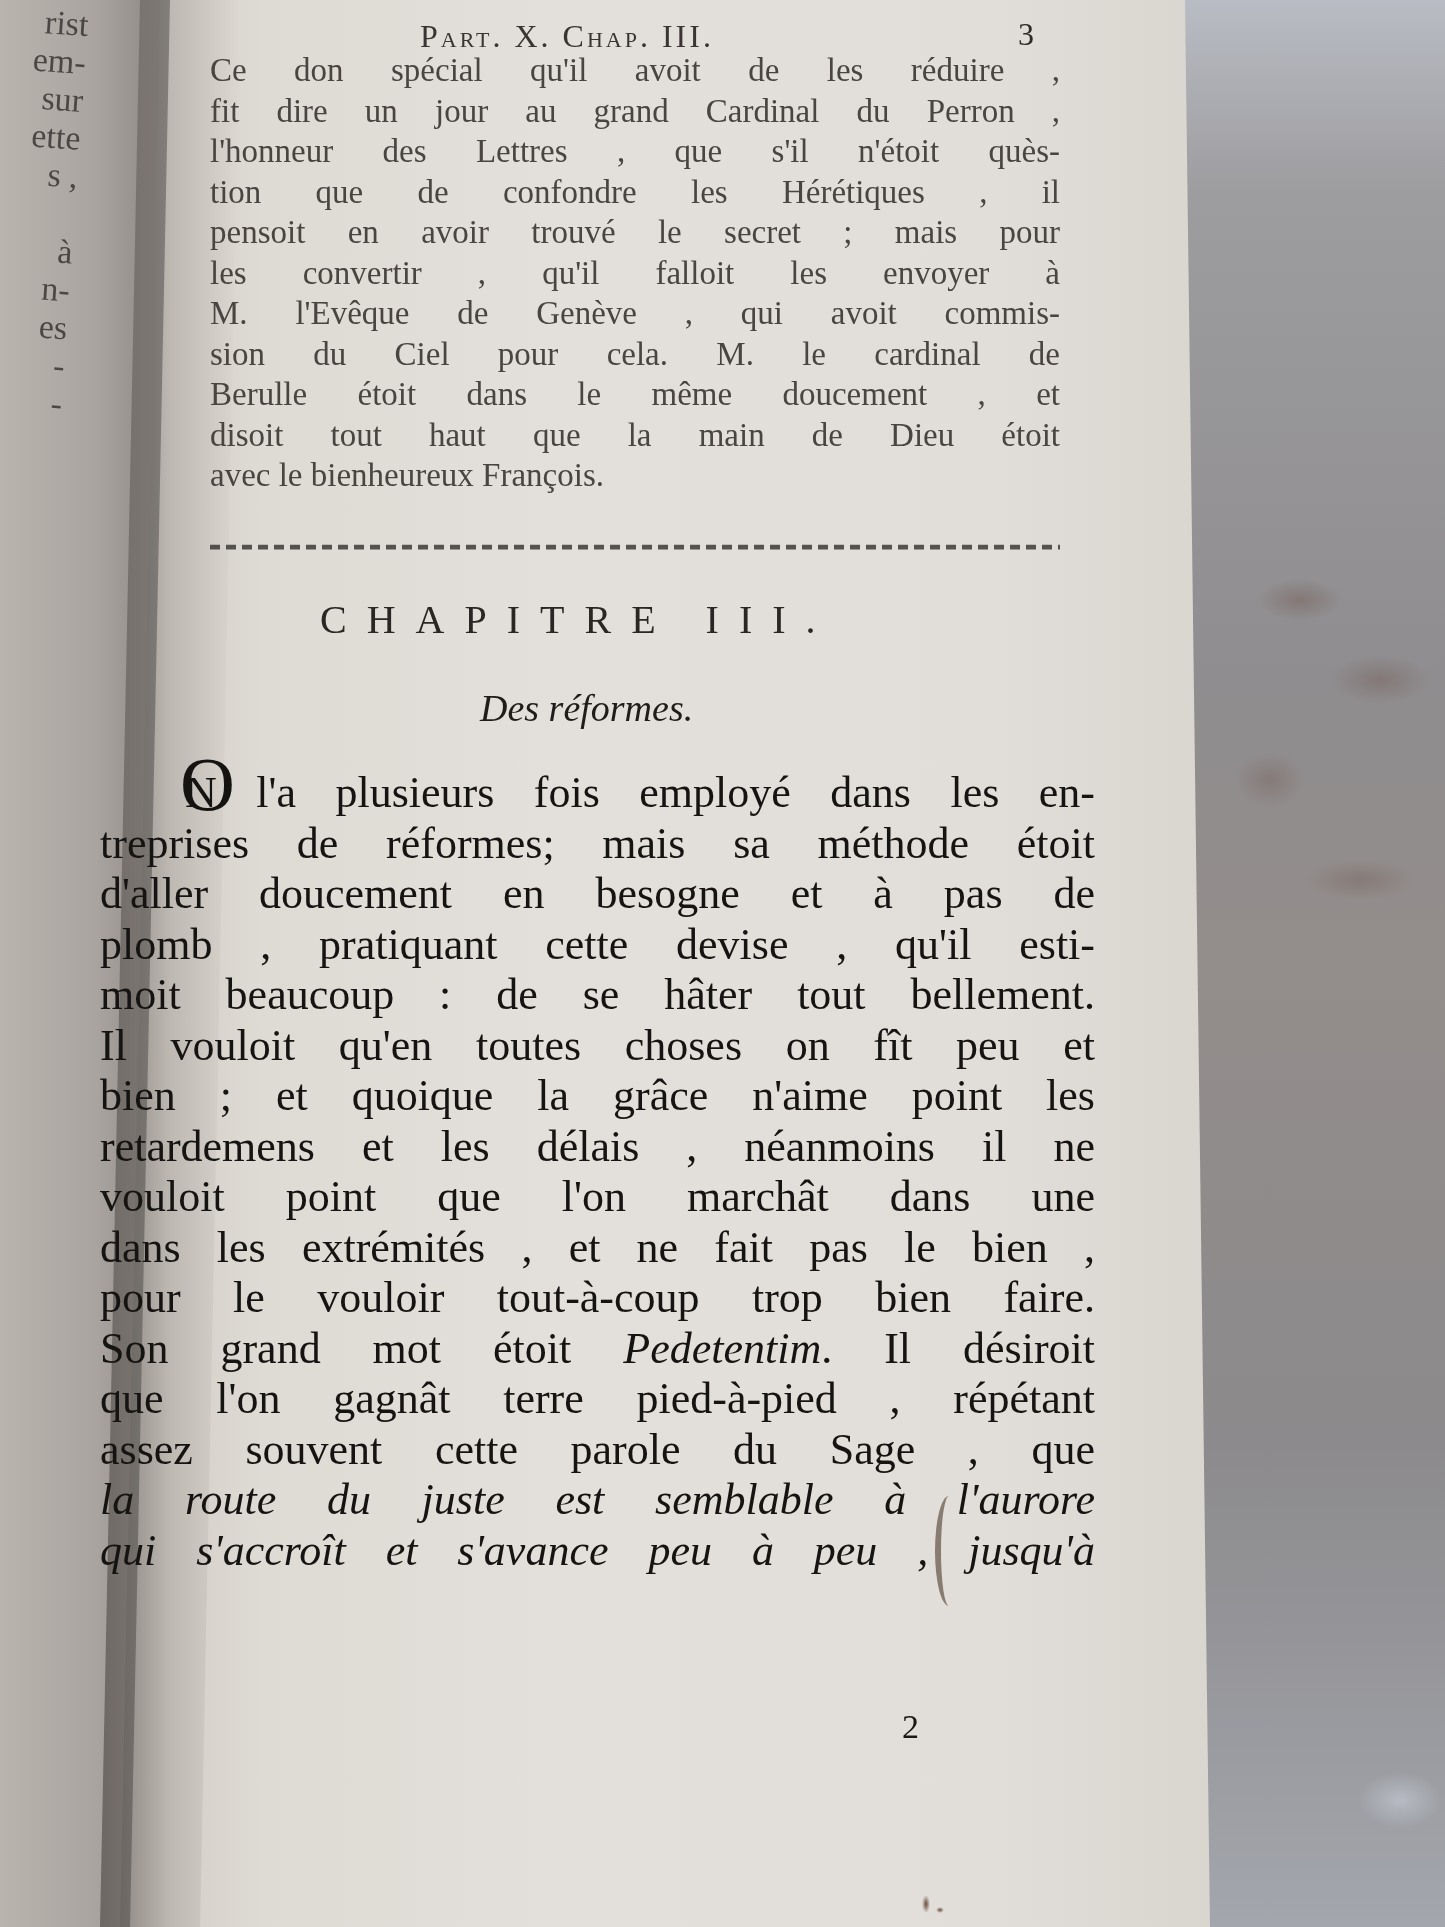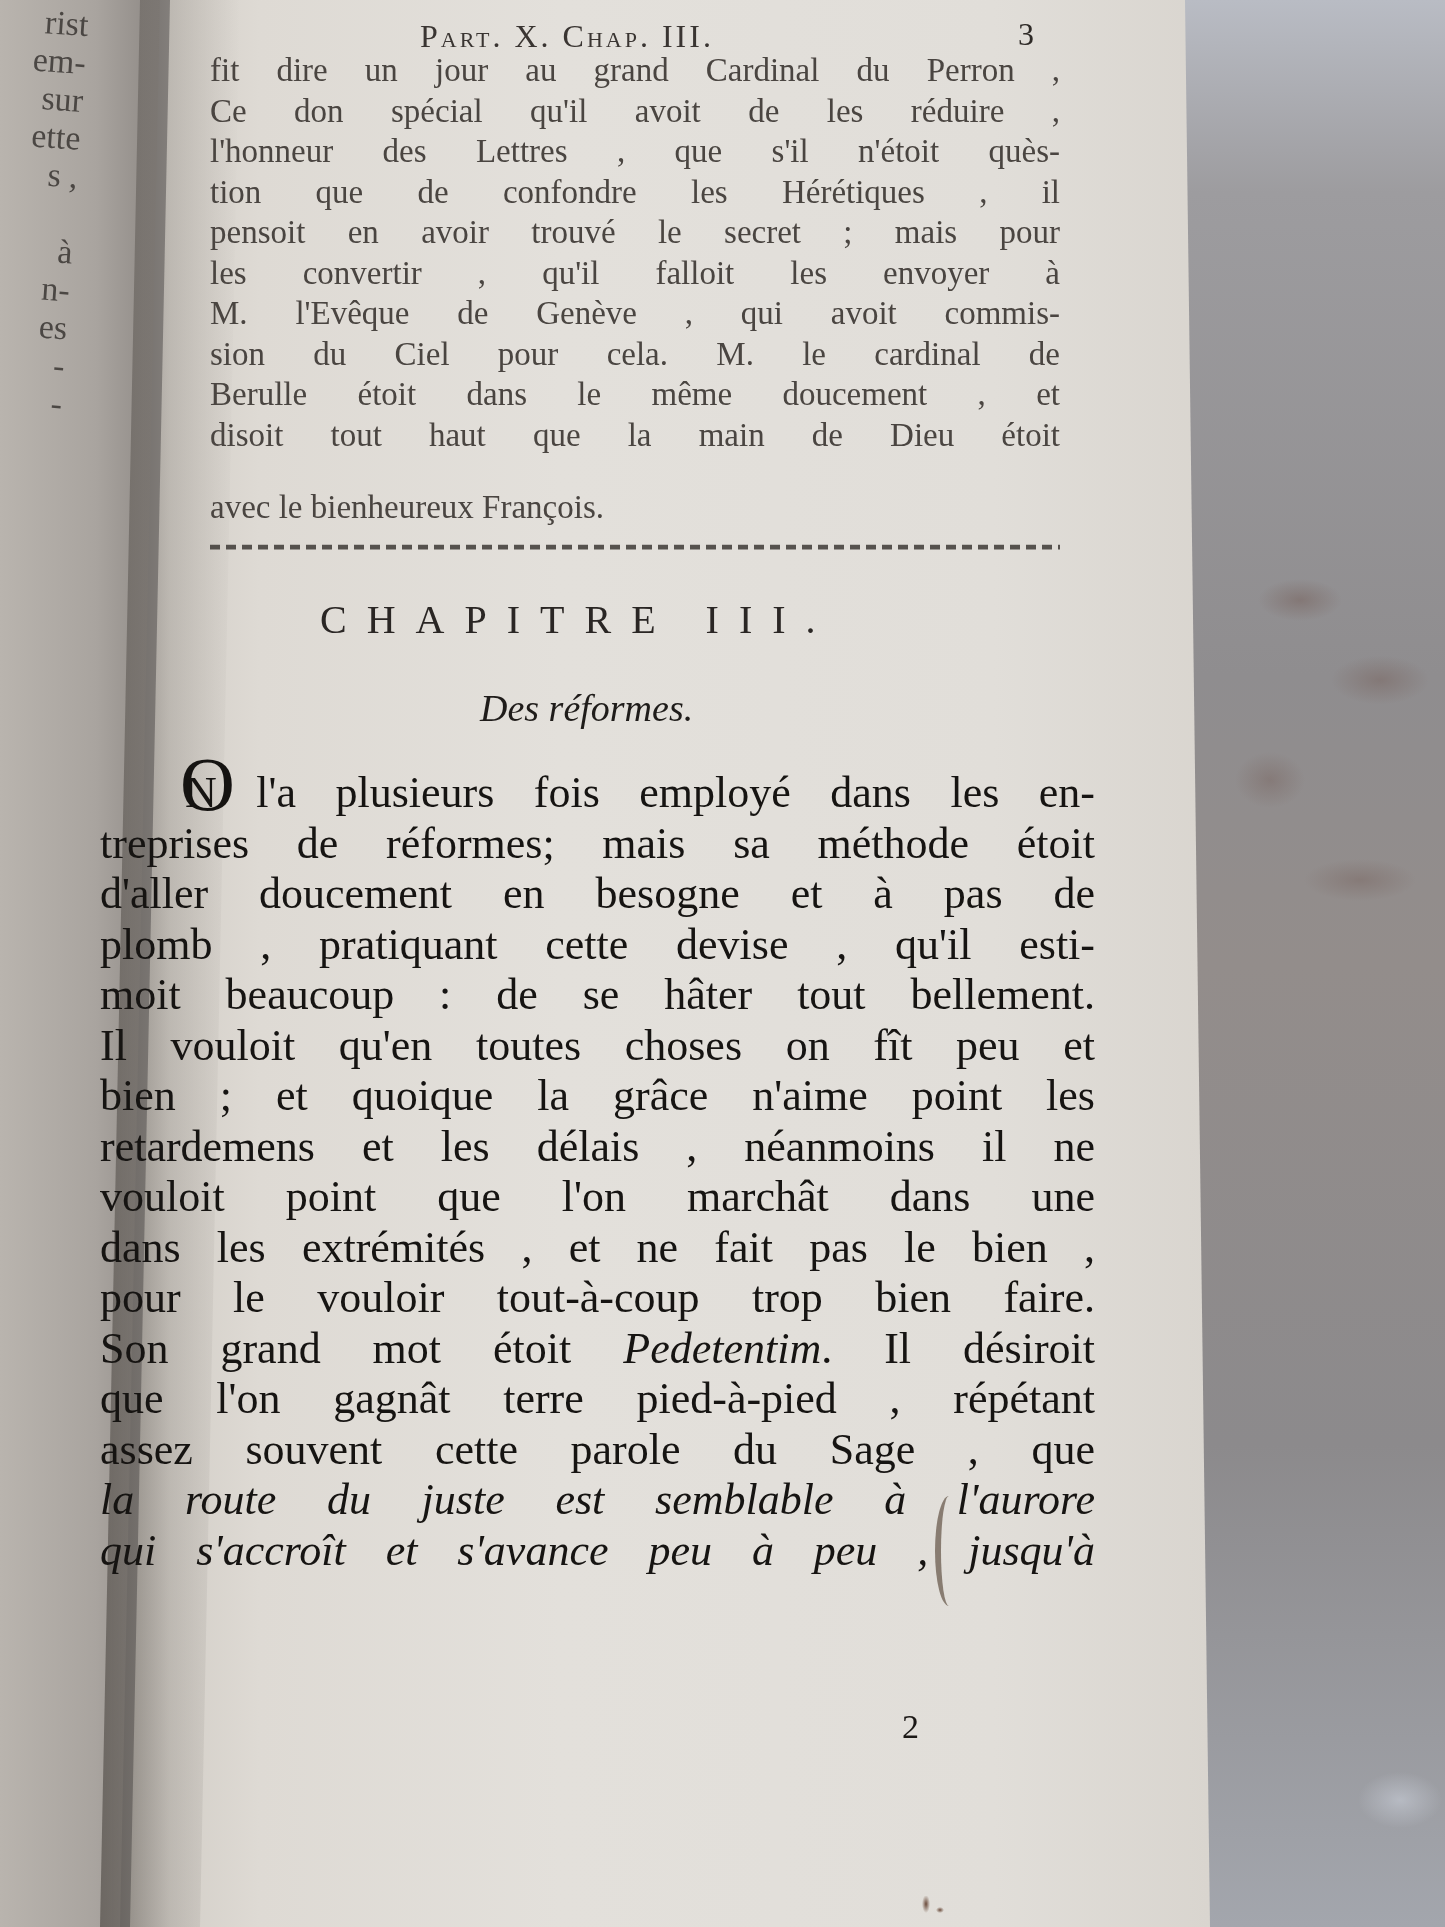--- a/index.html
+++ b/index.html
@@ -87,21 +87,21 @@
     }
     .prev-para {
       position: absolute;
       left: 210px; top: 34px;
       width: 850px;
       font-size: 33px;
       line-height: 40.5px;
       color: #4a4541;
     }
     .prev-para div { white-space: nowrap; text-align: justify; text-align-last: justify; }
-    .prev-para div.last { text-align-last: left; margin-top: 32px; }
+    .prev-para div.last { text-align-last: left; }
     .ornament-rule {
       position: absolute;
       left: 210px; top: 524px;
       width: 850px;
       height: 12px;
       background: repeating-linear-gradient(90deg, #3d3935 0 10px, transparent 10px 16px);
       clip-path: polygon(0 40%, 100% 40%, 100% 80%, 0 80%);
       opacity: 0.85;
     }
     .chapter-title {
@@ -183,22 +183,22 @@
   <div>-</div>
 </div>
 <div class="page"></div>
 <div class="gutter"></div>
 
 <div class="page-content">
   <div class="running-head">Part. X. Chap. III.</div>
   <div class="folio">3</div>
 
   <div class="prev-para">
+    <div>Ce don spécial qu'il avoit de les réduire ,</div>
     <div>fit dire un jour au grand Cardinal du Perron ,</div>
-    <div>Ce don spécial qu'il avoit de les réduire ,</div>
     <div>l'honneur des Lettres , que s'il n'étoit quès-</div>
     <div>tion que de confondre les Hérétiques , il</div>
     <div>pensoit en avoir trouvé le secret ; mais pour</div>
     <div>les convertir , qu'il falloit les envoyer à</div>
     <div>M. l'Evêque de Genève , qui avoit commis-</div>
     <div>sion du Ciel pour cela. M. le cardinal de</div>
     <div>Berulle étoit dans le même doucement , et</div>
     <div>disoit tout haut que la main de Dieu étoit</div>
     <div class="last">avec le bienheureux François.</div>
   </div>

